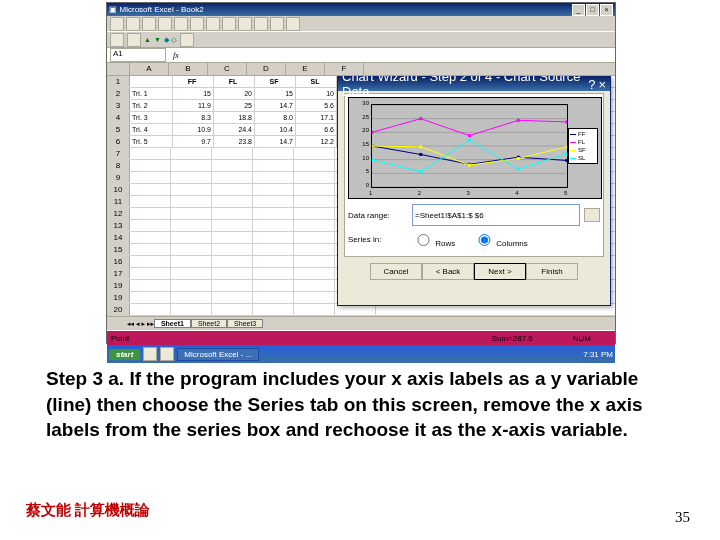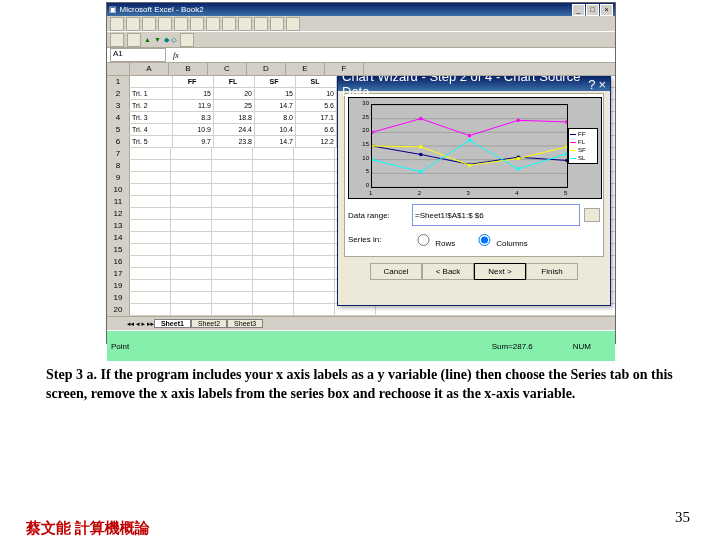--- a/index.html
+++ b/index.html
@@ -43,28 +43,28 @@
 .lswatch{width:6px;height:1px;display:inline-block}
 svg.plotlines{position:absolute;left:0;top:0;width:100%;height:100%}
 .fld{display:flex;align-items:center;gap:4px;margin:5px 0}
 .fld label{width:60px}
 .fld input{flex:1;height:12px;border:1px solid #7a96df;font-size:8px;padding:4px 2px}
 .radios{display:flex;flex-direction:row;gap:1px;font-size:8px}
 .btnrow{display:flex;justify-content:center;margin-top:6px}
 .dlgbtn{width:50px;height:15px;background:#ece9d8;border:1px solid #aca899;font-size:8px;display:flex;align-items:center;justify-content:center}
 .sheettabs{height:13px;background:#d4d0c8;border-top:1px solid #aca899;display:flex;align-items:center;font-size:7px;padding-left:20px;gap:0}
 .stab{padding:0 6px;border:1px solid #808080;background:#fff}
-.status{height:14px;background:#86efac;border-top:1px solid #fff;display:flex;align-items:center;font-size:8px;padding:8px 4px}
+.status{height:14px;background:#be185d;border-top:1px solid #fff;display:flex;align-items:center;font-size:8px;padding:0 4px}
 .status .spacer{flex:1}
 .taskbar{height:18px;background:linear-gradient(to bottom,#245edb,#3a6ea5);display:flex;align-items:center;padding:0 2px;gap:3px;font-size:8px}
 .startbtn{background:#3d953e;color:#fff;padding:1px 7px;border-radius:2px;font-style:italic;font-weight:bold}
 .taskbtn{background:#3d6fb5;color:#fff;padding:1px 6px;border:1px solid #1a4aa0}
 .taskbar .time{margin-left:auto;color:#fff}
-.caption{position:absolute;left:46px;top:366px;width:628px;font-family:Liberation Serif, serif;font-size:14px;font-weight:bold;line-height:1.35}
-.footer-l{position:absolute;left:26px;bottom:2px;font-family:'DFKai-SB','KaiTi',serif;font-size:15px;color:#c00000;font-weight:bold}
+.caption{position:absolute;left:46px;top:366px;width:628px;font-family:Liberation Sans, sans-serif;font-size:19px;font-weight:bold;line-height:1.35}
+.footer-l{position:absolute;left:26px;bottom:20px;font-family:'DFKai-SB','KaiTi',serif;font-size:15px;color:#c00000;font-weight:bold}
 .footer-r{position:absolute;right:30px;bottom:14px;font-family:'Times New Roman',serif;font-size:15px}
 </style>
 </head>
 <body>
 
 <div class="slide">
   <div class="shot">
     <div class="titlebar">
       <span>▣</span>
       <span style="margin-left:3px">Microsoft Excel - Book2</span>
@@ -387,18 +387,25 @@
       <div class="stab" style="background:#ece9d8">Sheet3</div>
     </div>
     <div class="status">
       <span>Point</span>
       <span class="spacer"></span>
       <span>Sum=287.6</span>
       <span style="width:40px"></span>
       <span>NUM</span>
       <span style="width:20px"></span>
     </div>
+    <div class="taskbar">
+      <div class="startbtn">start</div>
+      <span class="tbicon"></span>
+      <span class="tbicon"></span>
+      <div class="taskbtn">Microsoft Excel - ...</div>
+      <div class="time">7:31 PM</div>
+    </div>
   </div>
 
   <div class="caption">Step 3 a. If the program includes your x axis labels as a y variable (line) then choose the Series tab on this screen, remove the x axis labels from the series box and rechoose it as the x-axis variable.</div>
   <div class="footer-l">蔡文能 計算機概論</div>
   <div class="footer-r">35</div>
 </div>
 
 </body></html>

